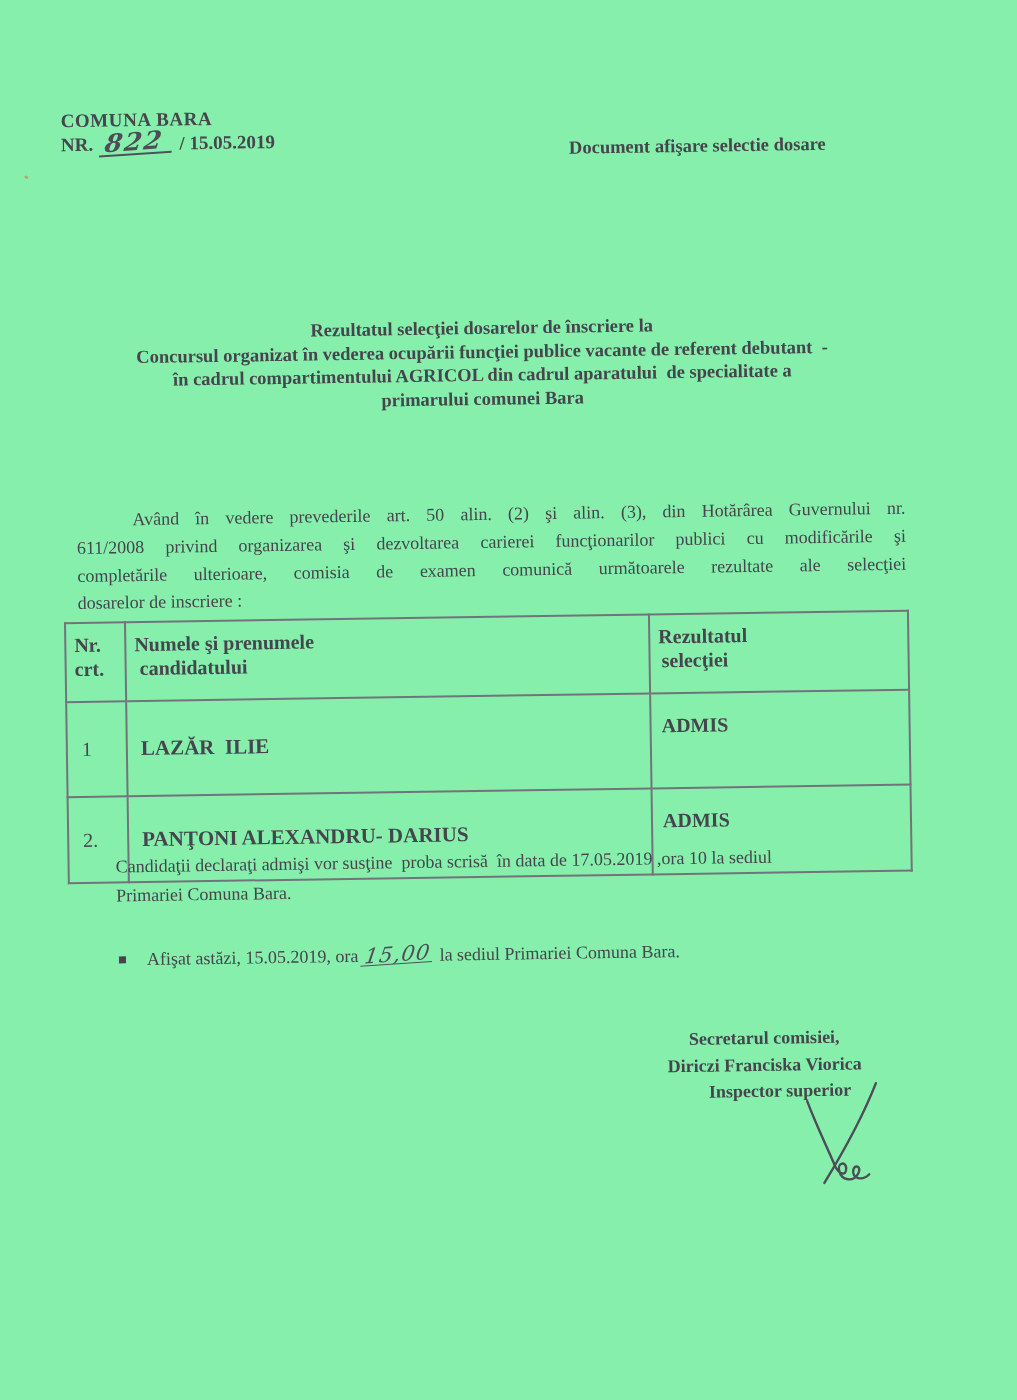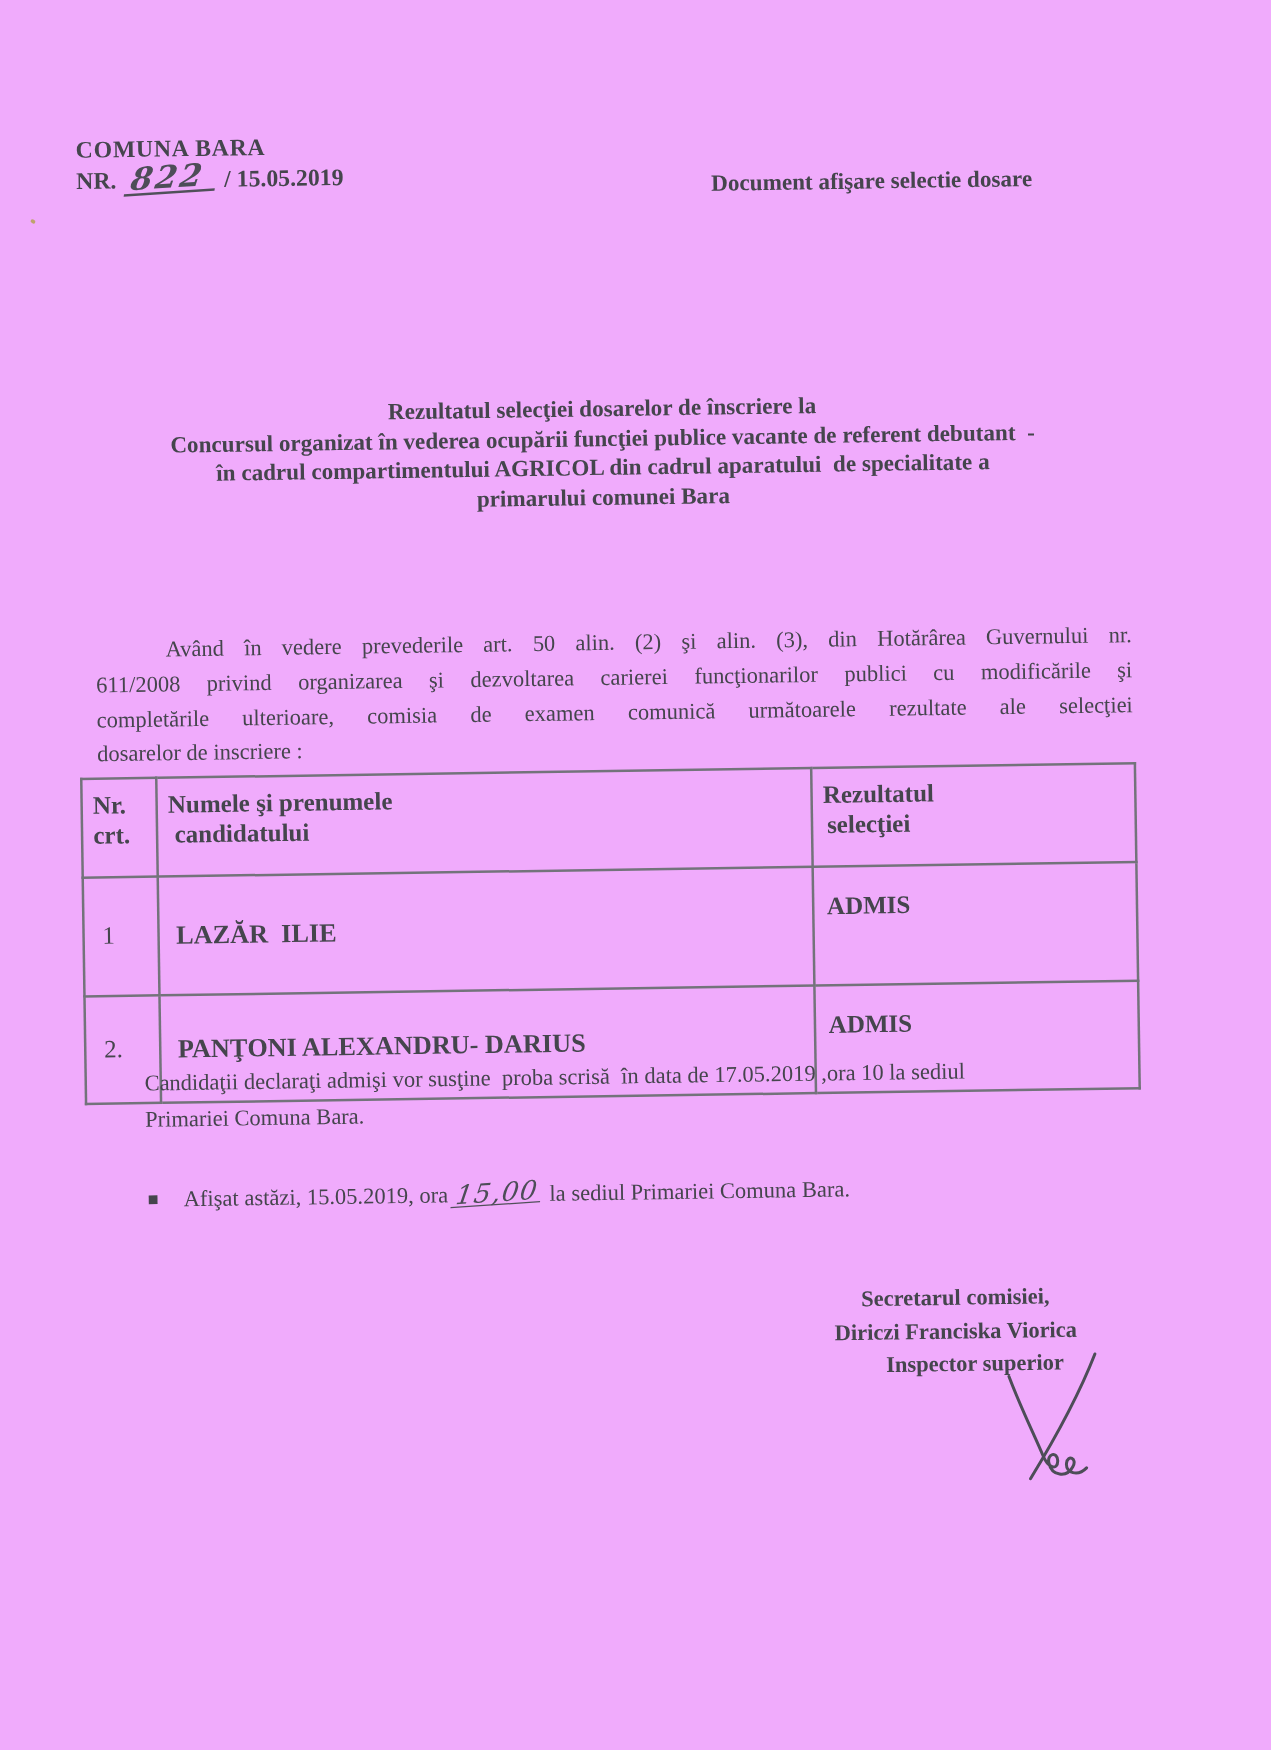--- a/index.html
+++ b/index.html
@@ -1,20 +1,20 @@
 <!DOCTYPE html>
 <html><head>
 <meta charset="utf-8">
 <style>
   html,body { margin:0; padding:0; background:#e8e8e6; }
   .page {
     position:relative;
     width:1017px; height:1400px;
     margin:0 auto;
-    background:#f0abfc;
+    background:#86efac;
     overflow:hidden;
     font-family:"Liberation Serif","DejaVu Serif",serif;
     color:#45454d;
   }
   .sheet-inner {
     position:absolute; inset:0;
     transform:rotate(-0.85deg);
     transform-origin:480px 620px;
   }
   .abs { position:absolute; }

